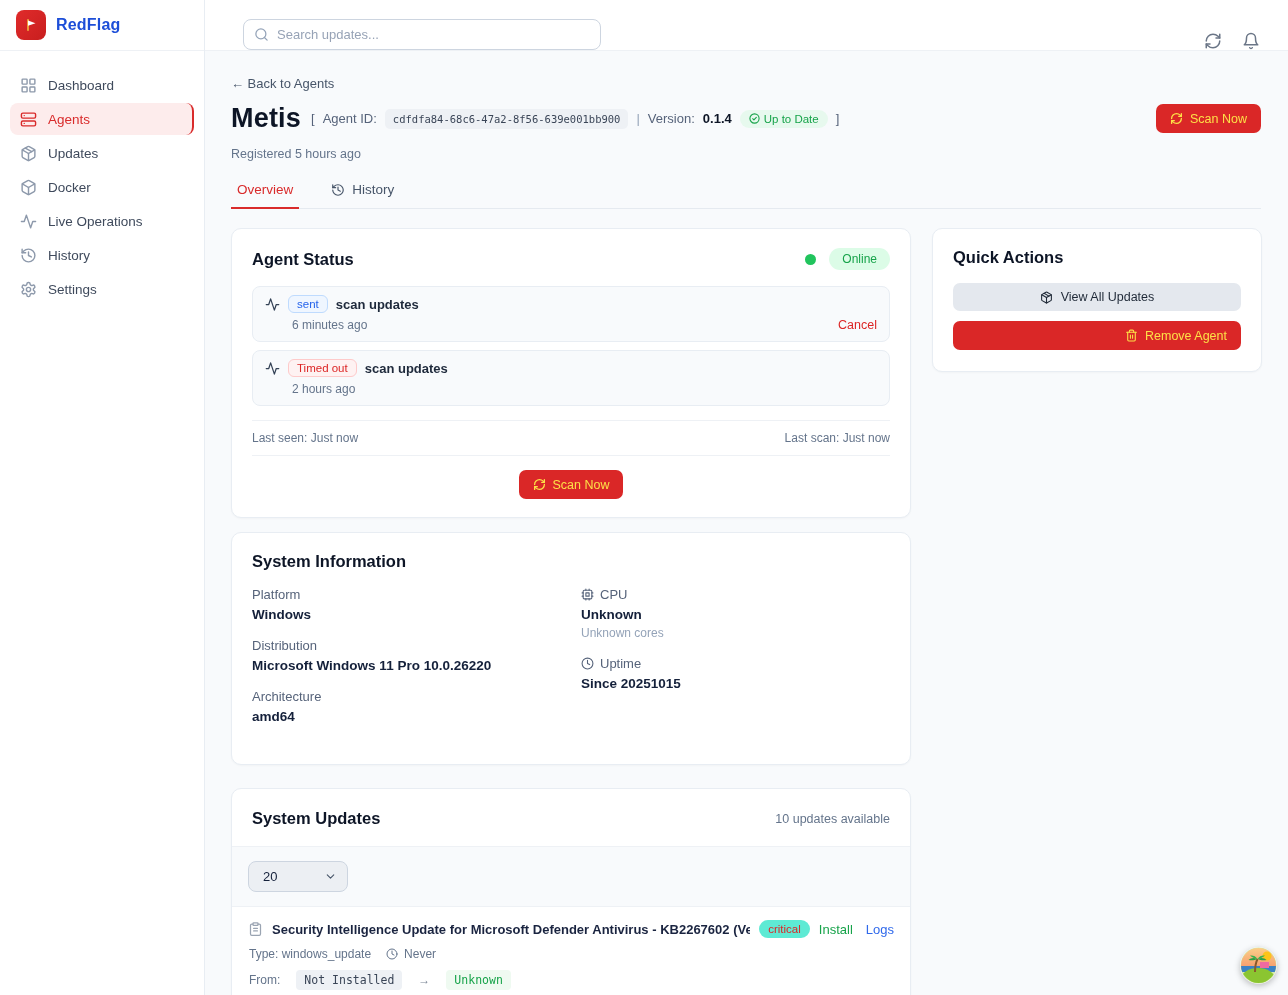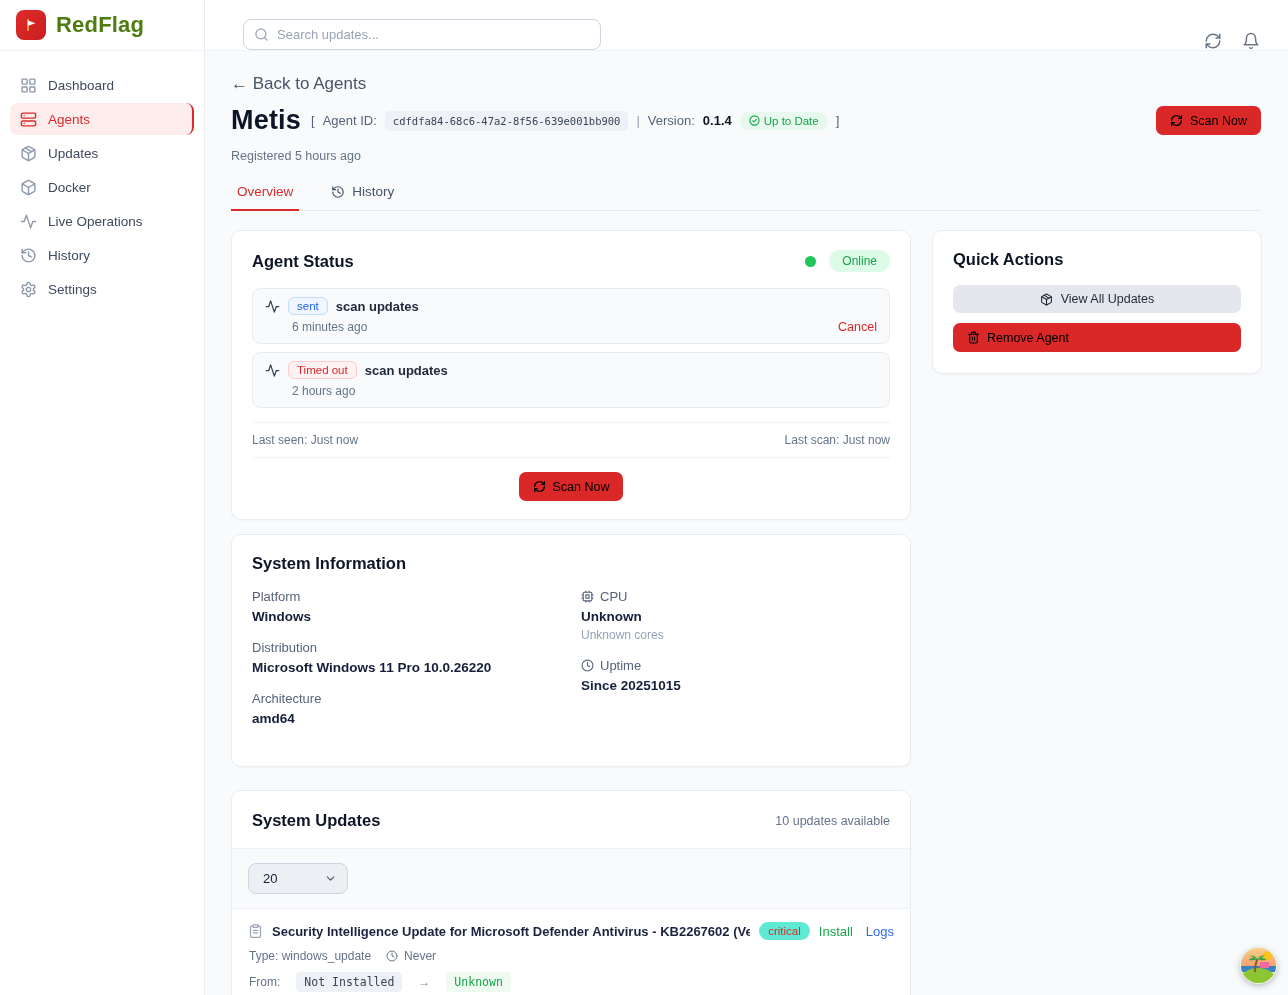--- a/index.html
+++ b/index.html
@@ -7,53 +7,53 @@
   body {
     font-family:"Liberation Sans","DejaVu Sans",sans-serif;
     background:#f8fafc; color:#0f172a; position:relative;
   }
   .app { display:flex; width:1288px; height:995px; }
 
   
   .sidebar { width:205px; min-width:205px; background:#ffffff; border-right:1px solid #e8edf3; display:flex; flex-direction:column; }
   .logo-row { height:51px; display:flex; align-items:center; gap:10px; padding:0 16px; border-bottom:1px solid #eef1f5; }
   .logo-mark { width:30px; height:30px; border-radius:8px; background:linear-gradient(135deg,#e02b2b,#c81e1e); display:flex; align-items:center; justify-content:center; }
-  .logo-text { font-size:22px; font-weight:700; color:#4d7c0f; letter-spacing:.2px; }
+  .logo-text { font-size:16px; font-weight:700; color:#1d4ed8; letter-spacing:.2px; }
   .nav { padding:18px 10px; display:flex; flex-direction:column; gap:2px; }
   .nav-item { display:flex; align-items:center; gap:11px; height:32px; padding:0 10px; border-radius:8px; font-size:13.5px; color:#3f4a5c; cursor:pointer; text-decoration:none; }
   .nav-item .ic { width:17px; height:17px; color:#8d99ab; display:flex; }
   .nav-item.active { background:#fdecec; color:#d92b2b; border-right:2.5px solid #d92b2b; }
   .nav-item.active .ic { color:#d92b2b; }
 
   
   .main { flex:1; display:flex; flex-direction:column; min-width:0; }
   .topbar { height:51px; background:#ffffff; border-bottom:1px solid #eef1f5; display:flex; align-items:flex-end; padding:0 28px 0 38px; }
   .searchbox { width:358px; height:31px; border:1px solid #cdd5e0; border-radius:8px; background:#fff; display:flex; align-items:center; gap:8px; padding:0 10px; }
   .searchbox .ic { width:15px; height:15px; color:#94a3b8; display:flex; }
   .searchbox input { border:0; outline:0; flex:1; font-size:13px; color:#334155; background:transparent; font-family:inherit; }
   .searchbox input::placeholder { color:#97a3b6; }
   .topbar-icons { margin-left:auto; display:flex; align-items:center; gap:20px; }
   .icon-btn { background:none; border:0; width:18px; height:18px; color:#6b7687; cursor:pointer; display:flex; padding:0; }
 
   .content { flex:1; padding:23px 27px 0 26px; overflow:hidden; }
 
-  .back-link { font-size:17px; color:#475569; text-decoration:none; cursor:pointer; display:inline-block; }
+  .back-link { font-size:13px; color:#475569; text-decoration:none; cursor:pointer; display:inline-block; }
 
   .title-row { display:flex; align-items:center; margin-top:11px; }
   .title-left { display:flex; align-items:center; gap:8px; flex-wrap:nowrap; }
   h1.agent-name { font-size:27px; font-weight:800; color:#0d1526; letter-spacing:.2px; margin-right:2px; }
   .meta-label { font-size:13px; color:#56637a; }
   .bracket { font-size:13px; color:#56637a; }
   .agent-id { font-family:"DejaVu Sans Mono","Liberation Mono",monospace; font-size:10.5px; color:#3a4557; background:#eef1f5; border-radius:5px; padding:4px 8px; }
   .pipe { color:#94a3b8; font-size:13px; }
   .version-val { font-size:13px; font-weight:700; color:#0d1526; }
   .badge-uptodate { display:flex; align-items:center; gap:4px; background:#e7f9ee; color:#17a34a; font-size:11.5px; font-weight:500; border-radius:999px; padding:3px 9px; }
   .badge-uptodate .ic { width:11px; height:11px; display:flex; }
 
-  .btn-red { display:flex; align-items:center; gap:7px; background:#da2727; color:#000000; border:0; border-radius:7px; font-size:12.5px; font-weight:500; padding:8px 14px; height:29px; cursor:pointer; font-family:inherit; }
+  .btn-red { display:flex; align-items:center; gap:7px; background:#da2727; color:#fde047; border:0; border-radius:7px; font-size:12.5px; font-weight:500; padding:8px 14px; height:29px; cursor:pointer; font-family:inherit; }
   .btn-red .ic { width:13px; height:13px; display:flex; }
   .title-row .btn-red { margin-left:auto; }
 
   .registered { margin-top:13px; font-size:12.5px; color:#64748b; }
 
   .tabs { display:flex; align-items:flex-end; gap:26px; margin-top:21px; border-bottom:1px solid #e5eaf0; }
   .tab { display:flex; align-items:center; gap:7px; font-size:13.5px; color:#475569; padding:0 6px 10px 6px; cursor:pointer; border-bottom:2px solid transparent; margin-bottom:-1px; }
   .tab .ic { width:14px; height:14px; display:flex; color:#475569; }
   .tab.active { color:#d92b2b; border-bottom-color:#d92b2b; font-weight:500; }
 
@@ -80,21 +80,21 @@
   .event-time { margin:5px 0 0 27px; font-size:12px; color:#64748b; }
   .event-cancel { position:absolute; right:12px; bottom:9px; font-size:12.5px; color:#dc2626; cursor:pointer; }
   .status-meta { display:flex; justify-content:space-between; border-top:1px solid #eef1f5; margin-top:14px; padding:10px 0; font-size:12px; color:#64748b; }
   .status-foot { border-top:1px solid #eef1f5; padding-top:14px; display:flex; justify-content:center; }
 
   
   .qa-card { padding:19px 20px 21px; }
   .qa-buttons { margin-top:16px; display:flex; flex-direction:column; gap:10px; }
   .btn-gray { display:flex; align-items:center; justify-content:center; gap:8px; background:#e4e8ee; color:#1f2937; border:0; border-radius:7px; font-size:12.5px; font-weight:500; height:28px; width:100%; cursor:pointer; font-family:inherit; }
   .btn-gray .ic { width:13px; height:13px; display:flex; }
-  .btn-red.full { width:100%; justify-content:flex-start; }
+  .btn-red.full { width:100%; justify-content:flex-end; }
 
   
   .sysinfo-card { margin-top:14px; padding:19px 20px 24px; }
   .sysinfo-grid { display:grid; grid-template-columns:1fr 1fr; margin-top:16px; column-gap:20px; }
   .si-group { margin-bottom:16px; }
   .si-label { font-size:13px; color:#56637a; display:flex; align-items:center; gap:6px; }
   .si-label .ic { width:13px; height:13px; display:flex; color:#56637a; }
   .si-value { margin-top:5px; font-size:13.5px; font-weight:600; color:#14203a; }
   .si-sub { margin-top:4px; font-size:12px; color:#94a3b8; }
 

